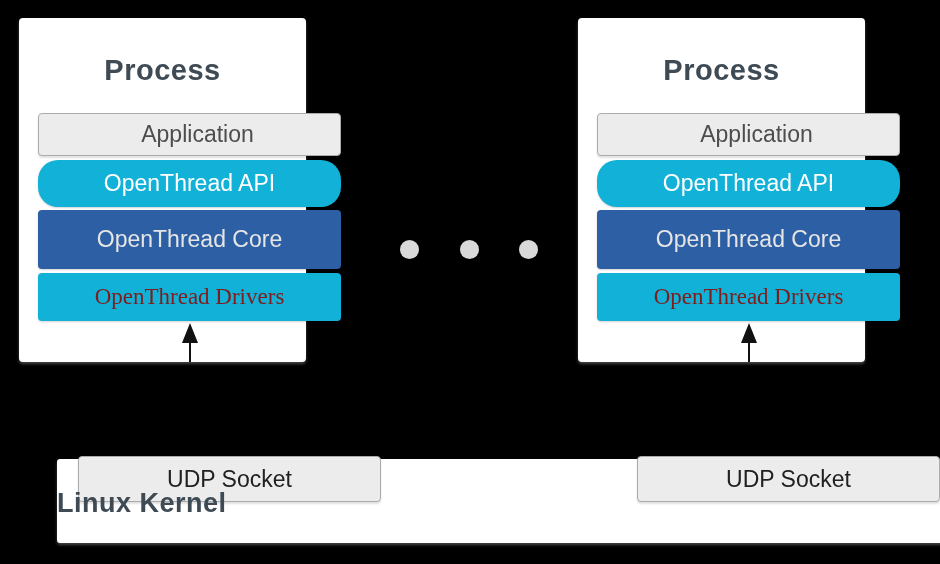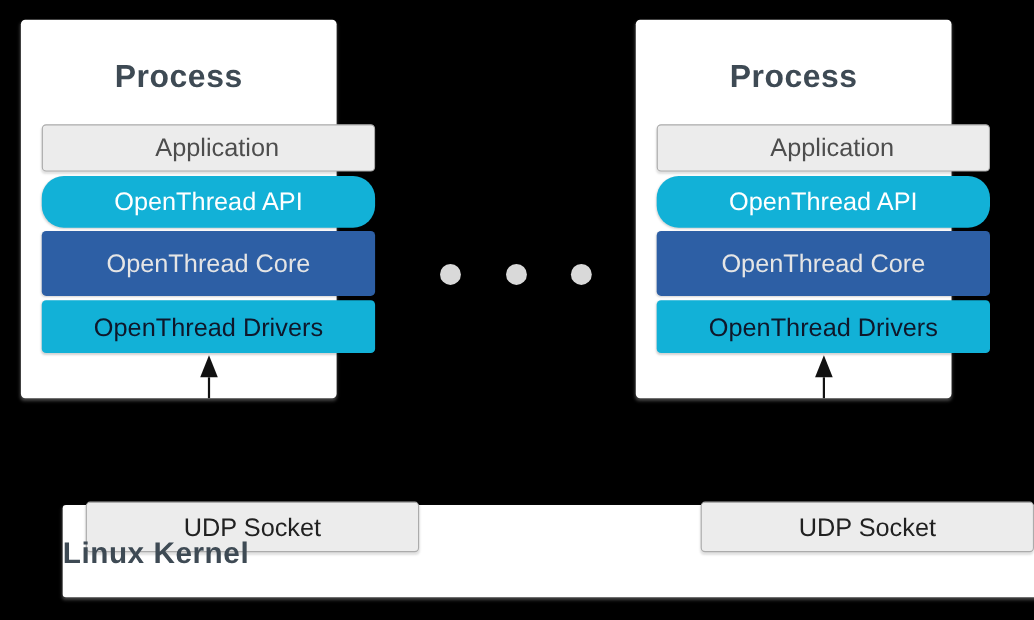--- a/index.html
+++ b/index.html
@@ -23,21 +23,21 @@
     position:absolute; left:19px; width:303px; box-sizing:border-box;
     border-radius:4px; display:flex; align-items:center; justify-content:center;
     font-size:23px;
   }
   .layer-light {
     top:95px; height:43px; background:#ececec; border:1px solid #ababab;
     color:#4d4d4d; box-shadow:0 2px 2px rgba(0,0,0,.12);padding-left:16px;
   }
   .layer-api     { top:142px; height:47px; background:#12b1d7; color:#ffffff; box-shadow:0 1px 2px rgba(0,0,0,.18);border-radius:20px; }
   .layer-core    { top:192px; height:59px; background:#2d5fa5; color:#e5e5e5; box-shadow:0 1px 2px rgba(0,0,0,.18); }
-  .layer-drivers { top:255px; height:48px; background:#12b1d7; color:#0f172a; box-shadow:0 1px 2px rgba(0,0,0,.18); }
+  .layer-drivers { top:255px; height:48px; background:#12b1d7; color:#7f1d1d; box-shadow:0 1px 2px rgba(0,0,0,.18);font-family:Liberation Serif, serif; }
   .up-arrow {
     position:absolute; left:162px; top:305px; width:18px; height:39px;
   }
   .up-arrow .head {
     width:0; height:0; margin:0 auto;
     border-left:8px solid transparent; border-right:8px solid transparent;
     border-bottom:20px solid #111111;
   }
   .up-arrow .stem {
     width:2px; height:19px; margin:0 auto; background:#111111;

